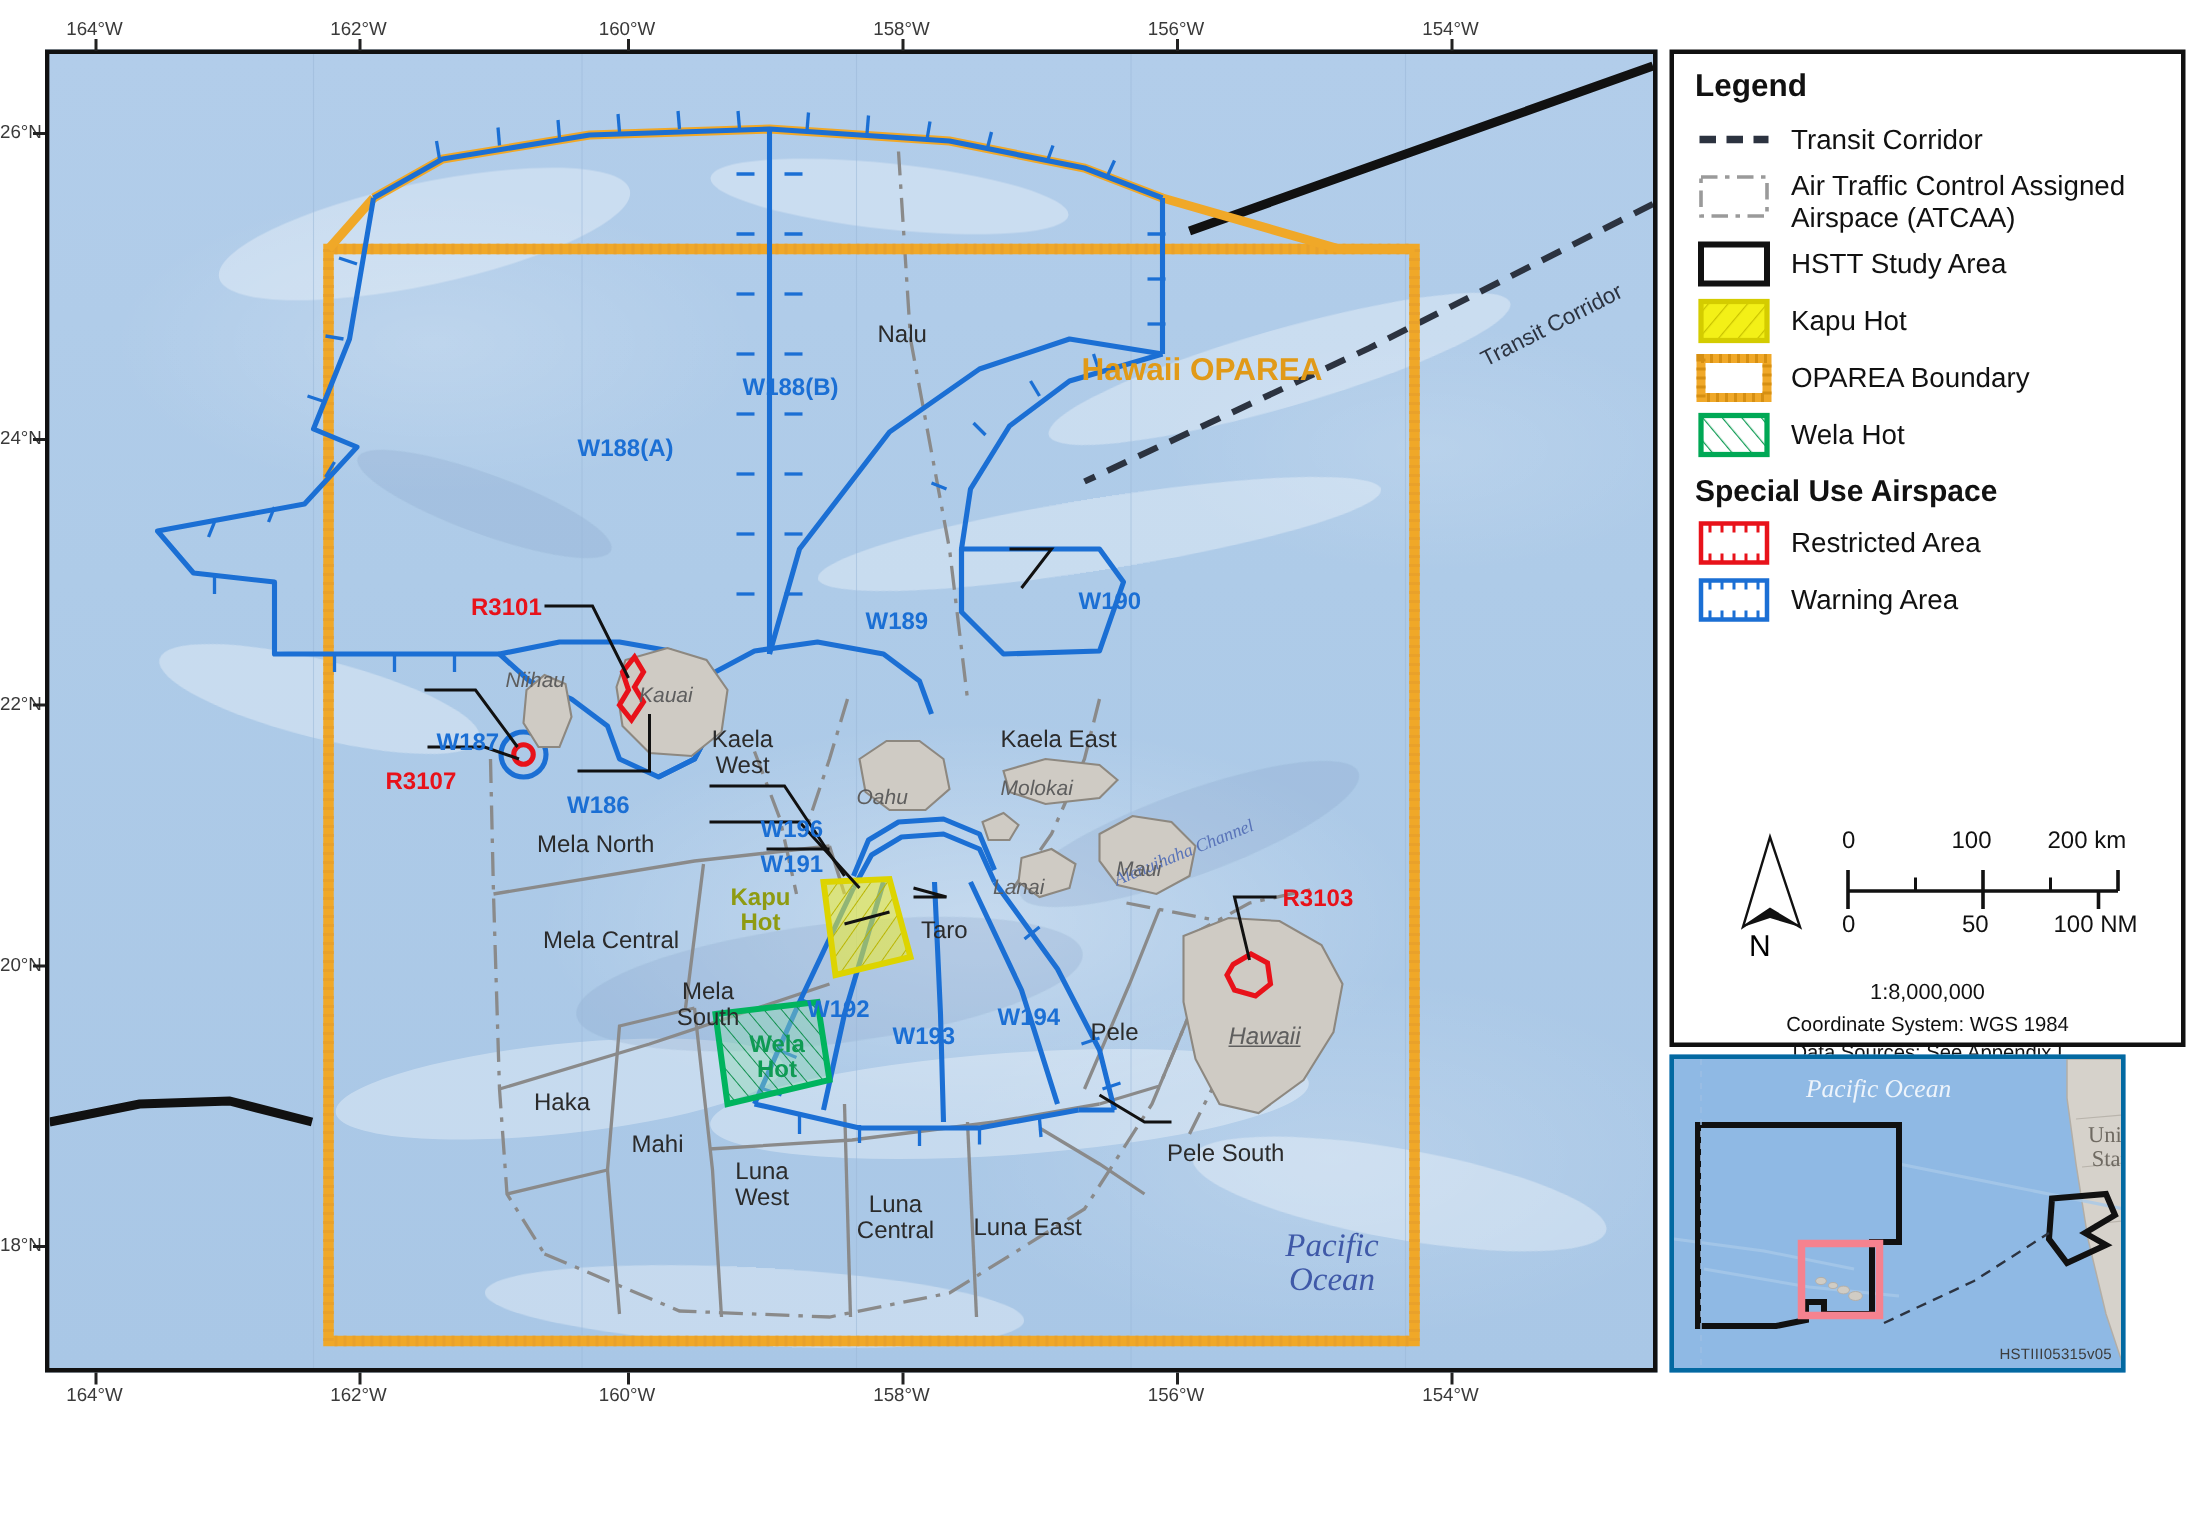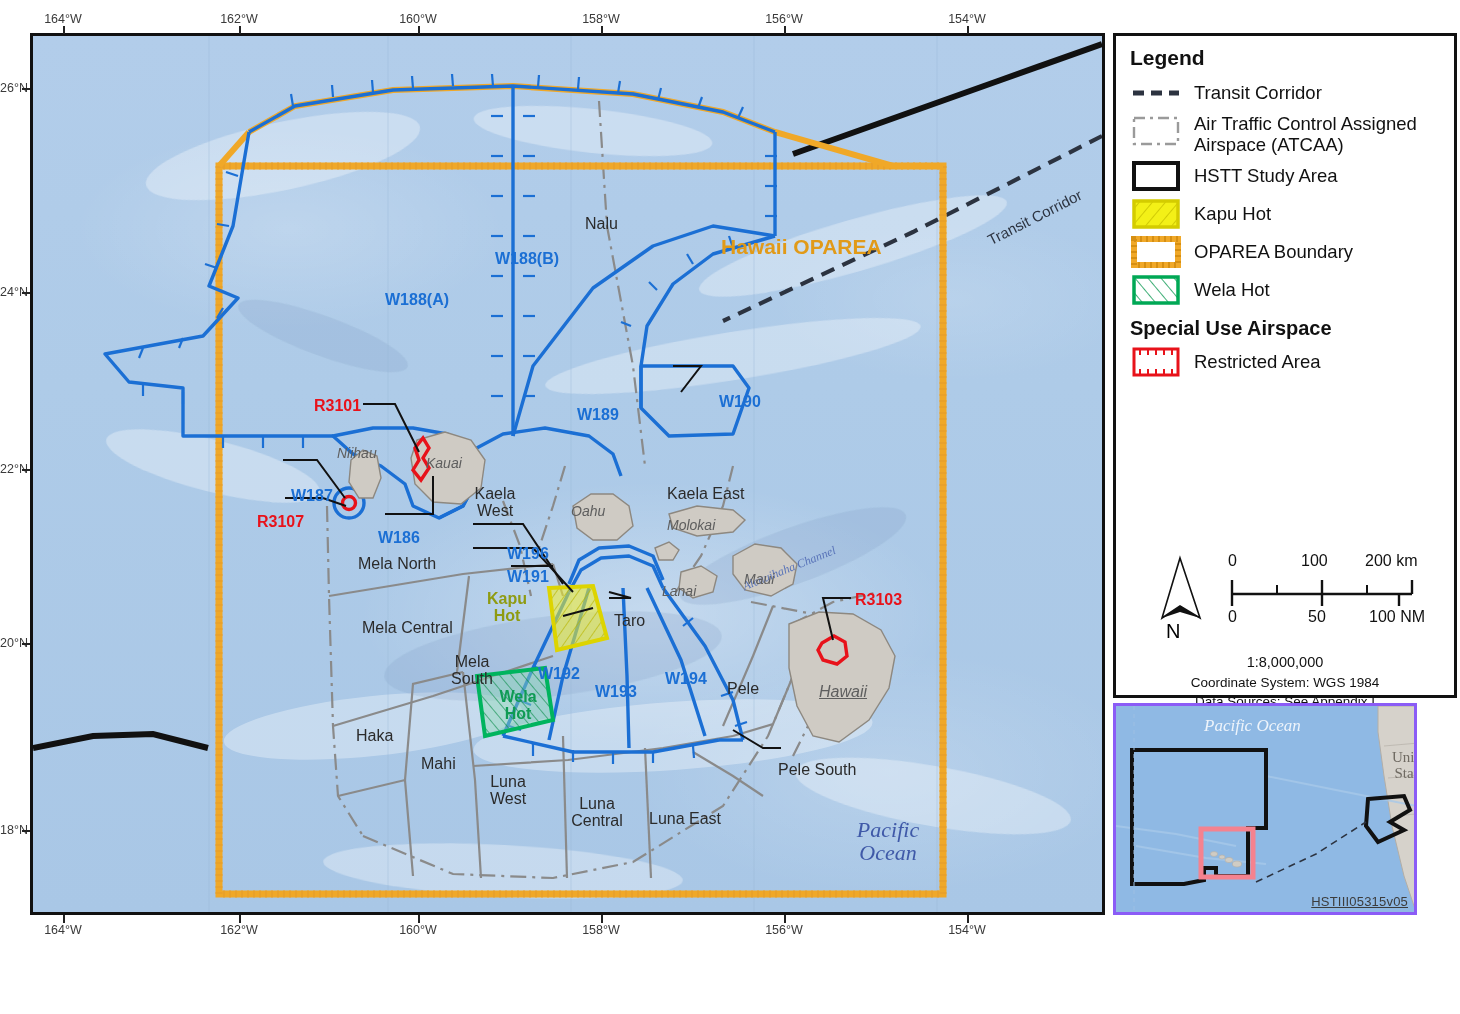--- a/index.html
+++ b/index.html
@@ -53,22 +53,22 @@
 
   
   #scaleblock{position:absolute;left:1113px;top:548px;width:344px;}
   #scale-inner{position:relative;height:100px;}
   .sc-num{position:absolute;font-size:16px;color:#111;}
   .sc-cap{text-align:center;font-size:13.5px;color:#111;margin-top:2px;}
   .sc-cap.big{font-size:14.5px;}
 
   
   #inset{position:absolute;left:1113px;top:703px;width:304px;height:212px;
-         border:3px solid #8b5cf6;box-sizing:border-box;overflow:hidden;background:#8fb9e4;}
-  #inset-id{position:absolute;right:6px;bottom:3px;font-size:13px;color:#3c3c3c;letter-spacing:.2px;text-decoration:underline;}
+         border:3px solid #0369a1;box-sizing:border-box;overflow:hidden;background:#8fb9e4;}
+  #inset-id{position:absolute;right:6px;bottom:3px;font-size:10px;color:#3c3c3c;letter-spacing:.2px;}
 
   
   #caption{position:absolute;left:0;top:948px;width:1460px;text-align:center;}
   #cap-title{font-size:21px;font-weight:bold;color:#111;}
   #cap-notes{font-size:16.5px;font-style:italic;color:#111;margin-top:6px;}
 </style>
 </head>
 <body>
 
 <div id="figure">
@@ -354,21 +354,21 @@
     <div class="mlab lab-area" style="left:388px;top:720px;">Mahi</div>
     <div class="mlab lab-area ctr" style="left:441px;top:738px;width:68px;">Luna<br>West</div>
     <div class="mlab lab-area ctr" style="left:526px;top:760px;width:76px;">Luna<br>Central</div>
     <div class="mlab lab-area" style="left:616px;top:775px;">Luna East</div>
     <div class="mlab lab-area" style="left:581px;top:577px;">Taro</div>
     <div class="mlab lab-area" style="left:694px;top:645px;">Pele</div>
     <div class="mlab lab-area" style="left:745px;top:726px;">Pele South</div>
 
     <div class="mlab lab-isl" style="left:304px;top:410px;">Niihau</div>
     <div class="mlab lab-isl" style="left:393px;top:420px;">Kauai</div>
-    <div class="mlab lab-isl" style="left:538px;top:468px;text-align:right;">Oahu</div>
+    <div class="mlab lab-isl" style="left:538px;top:488px;text-align:right;">Oahu</div>
     <div class="mlab lab-isl" style="left:634px;top:482px;">Molokai</div>
     <div class="mlab lab-isl" style="left:711px;top:536px;">Maui</div>
     <div class="mlab lab-isl" style="left:629px;top:548px;">Lanai</div>
     <div class="mlab lab-isl" style="left:786px;top:648px;font-size:16px;text-decoration:underline;">Hawaii</div>
   </div>
 
   <div id="lon-top"></div>
   <div id="lon-bot"></div>
   <div id="lat-left"></div>
 
@@ -458,20 +458,40 @@
               <line x1="18" y1="30" x2="18" y2="24"></line>
             <line x1="26" y1="30" x2="26" y2="24"></line>
               <line x1="34" y1="30" x2="34" y2="24"></line>
             <line x1="42" y1="30" x2="42" y2="24"></line>
           </g>
         </svg>
       </div>
       <div class="leg-txt">Restricted Area</div>
     </div>
 
+    <div class="leg-row">
+      <div class="leg-sym">
+        <svg width="52" height="34">
+          <rect x="4" y="4" width="44" height="26" fill="#fff" stroke="#1b6fd4" stroke-width="3"></rect>
+          <g stroke="#1b6fd4" stroke-width="2">
+            <line x1="10" y1="4" x2="10" y2="10"></line>
+              <line x1="18" y1="4" x2="18" y2="10"></line>
+            <line x1="26" y1="4" x2="26" y2="10"></line>
+              <line x1="34" y1="4" x2="34" y2="10"></line>
+            <line x1="42" y1="4" x2="42" y2="10"></line>
+            <line x1="10" y1="30" x2="10" y2="24"></line>
+              <line x1="18" y1="30" x2="18" y2="24"></line>
+            <line x1="26" y1="30" x2="26" y2="24"></line>
+              <line x1="34" y1="30" x2="34" y2="24"></line>
+            <line x1="42" y1="30" x2="42" y2="24"></line>
+          </g>
+        </svg>
+      </div>
+      <div class="leg-txt">Warning Area</div>
+    </div>
 
     <div id="scaleblock" style="position:absolute;left:0;top:512px;width:338px;">
       <div id="scale-inner">
 
         <svg style="position:absolute;left:38px;top:6px;" width="58" height="76">
           <polygon points="26,4 46,64 26,52 8,64" fill="#fff" stroke="#111" stroke-width="1.6"></polygon>
           <polygon points="26,52 46,64 26,58 8,64" fill="#111"></polygon>
         </svg>
         <div style="position:absolute;left:50px;top:72px;font-size:20px;">N</div>
 

